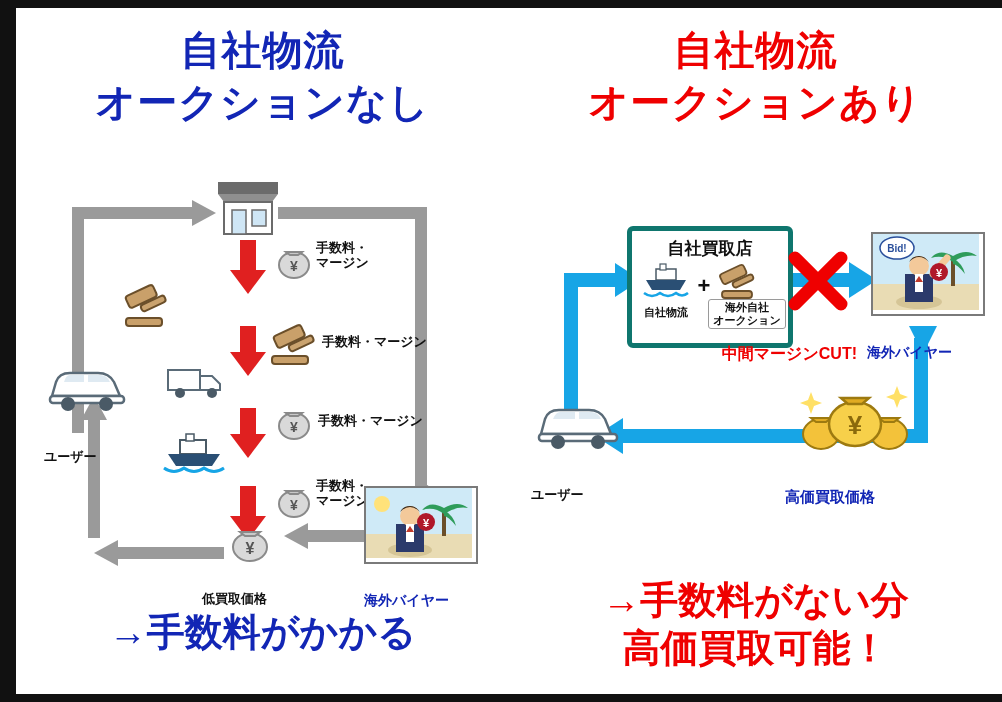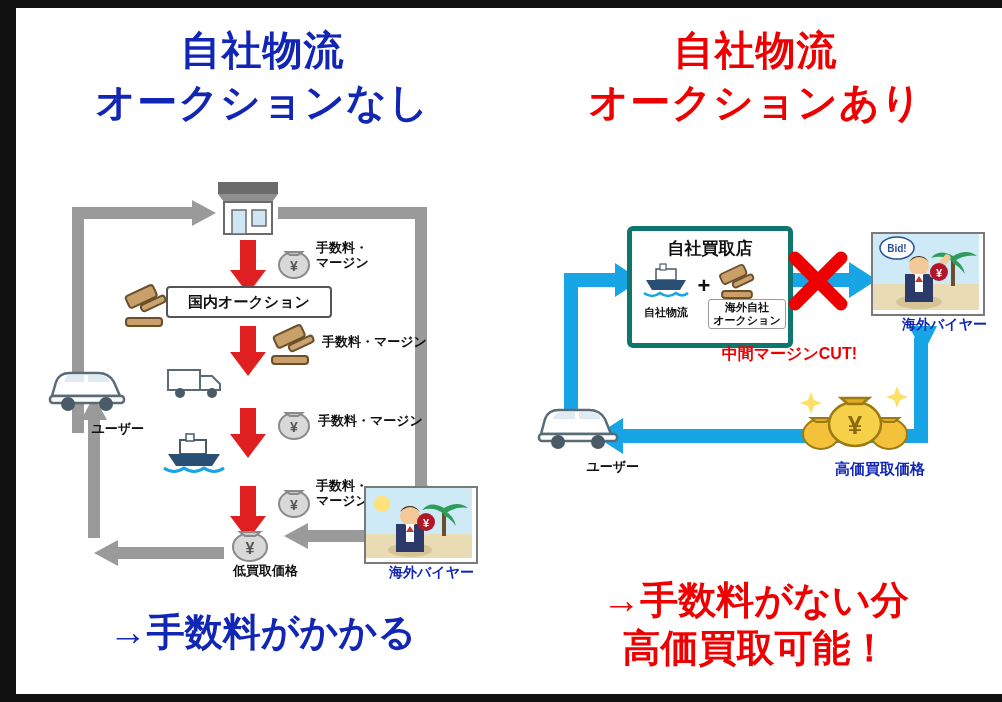--- a/index.html
+++ b/index.html
@@ -46,21 +46,21 @@
     font-size:15px;
     font-weight:bold;
     color:#111;
     display:flex;align-items:center;justify-content:center;
     white-space:nowrap;
     box-sizing:border-box;
   }
   .lbl{
     position:absolute;
     font-size:13px;font-weight:bold;color:#111;
-    text-align:right;white-space:nowrap;
+    text-align:left;white-space:nowrap;margin-top:28px;
   }
   .fee{
     position:absolute;
     font-size:13px;line-height:15px;font-weight:bold;color:#111;
     white-space:nowrap;
   }
 
   svg{display:block;overflow:visible;}
 </style>
 </head>
@@ -125,23 +125,20 @@
       <path d="M12,12 L28,12 L24,15 L16,15 Z" fill="#c9c9c9" stroke="#8a8a8a" stroke-width="2"></path>
       <text x="20" y="31" font-size="14" font-weight="bold" text-anchor="middle" fill="#555">¥</text>
     </svg>
 
     <svg style="position:absolute;left:104px;top:272px;" width="52" height="50">
       <rect x="6" y="10" width="30" height="13" rx="3" fill="#c9a06a" stroke="#6b4f2a" stroke-width="2" transform="rotate(-25 21 16)"></rect>
       <rect x="20" y="20" width="26" height="7" rx="3" fill="#caa36f" stroke="#6b4f2a" stroke-width="2" transform="rotate(-25 33 23)"></rect>
       <rect x="6" y="38" width="36" height="8" rx="3" fill="#c9a06a" stroke="#6b4f2a" stroke-width="2"></rect>
     </svg>
 
-    <div class="node" style="left:150px;top:278px;width:166px;height:32px;">
-      <span>国内オークション</span>
-    </div>
 
     <svg style="position:absolute;left:252px;top:312px;" width="52" height="48">
       <rect x="6" y="10" width="30" height="13" rx="3" fill="#c9a06a" stroke="#6b4f2a" stroke-width="2" transform="rotate(-25 21 16)"></rect>
       <rect x="20" y="20" width="26" height="7" rx="3" fill="#caa36f" stroke="#6b4f2a" stroke-width="2" transform="rotate(-25 33 23)"></rect>
       <rect x="4" y="36" width="36" height="8" rx="3" fill="#c9a06a" stroke="#6b4f2a" stroke-width="2"></rect>
     </svg>
     <div class="fee" style="left:306px;top:326px;">
       <span>手数料・マージン</span>
     </div>
 

